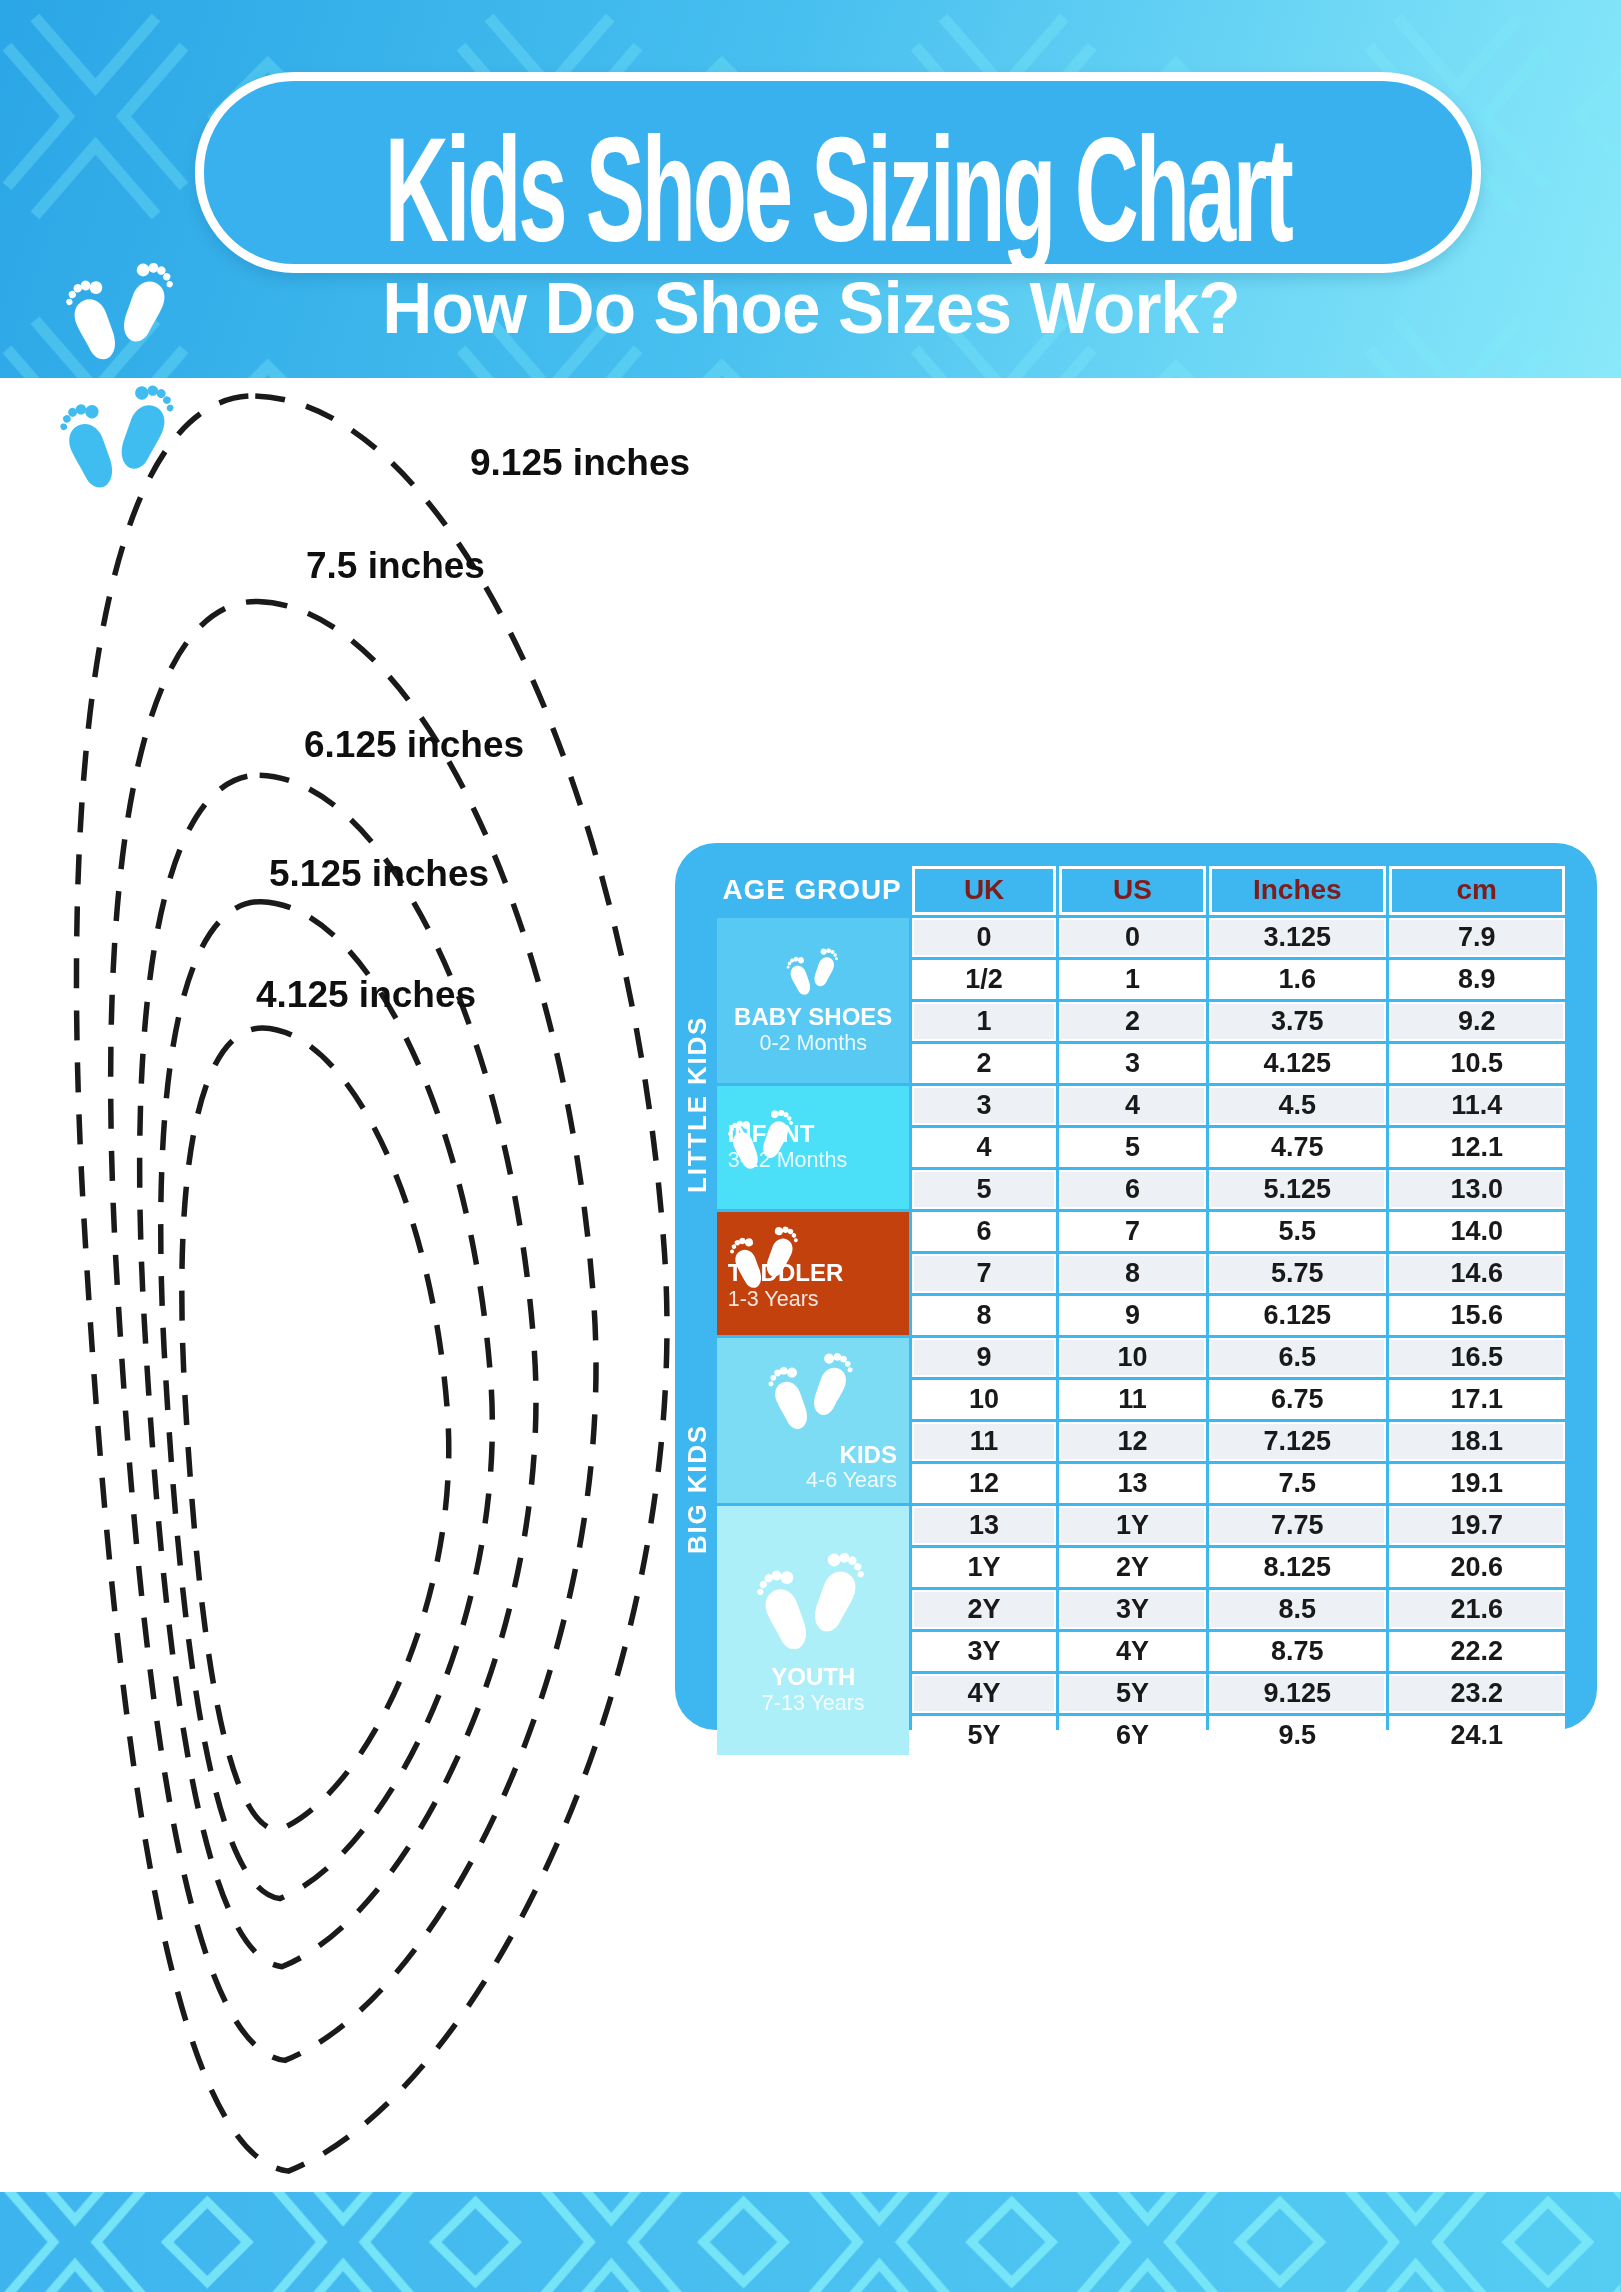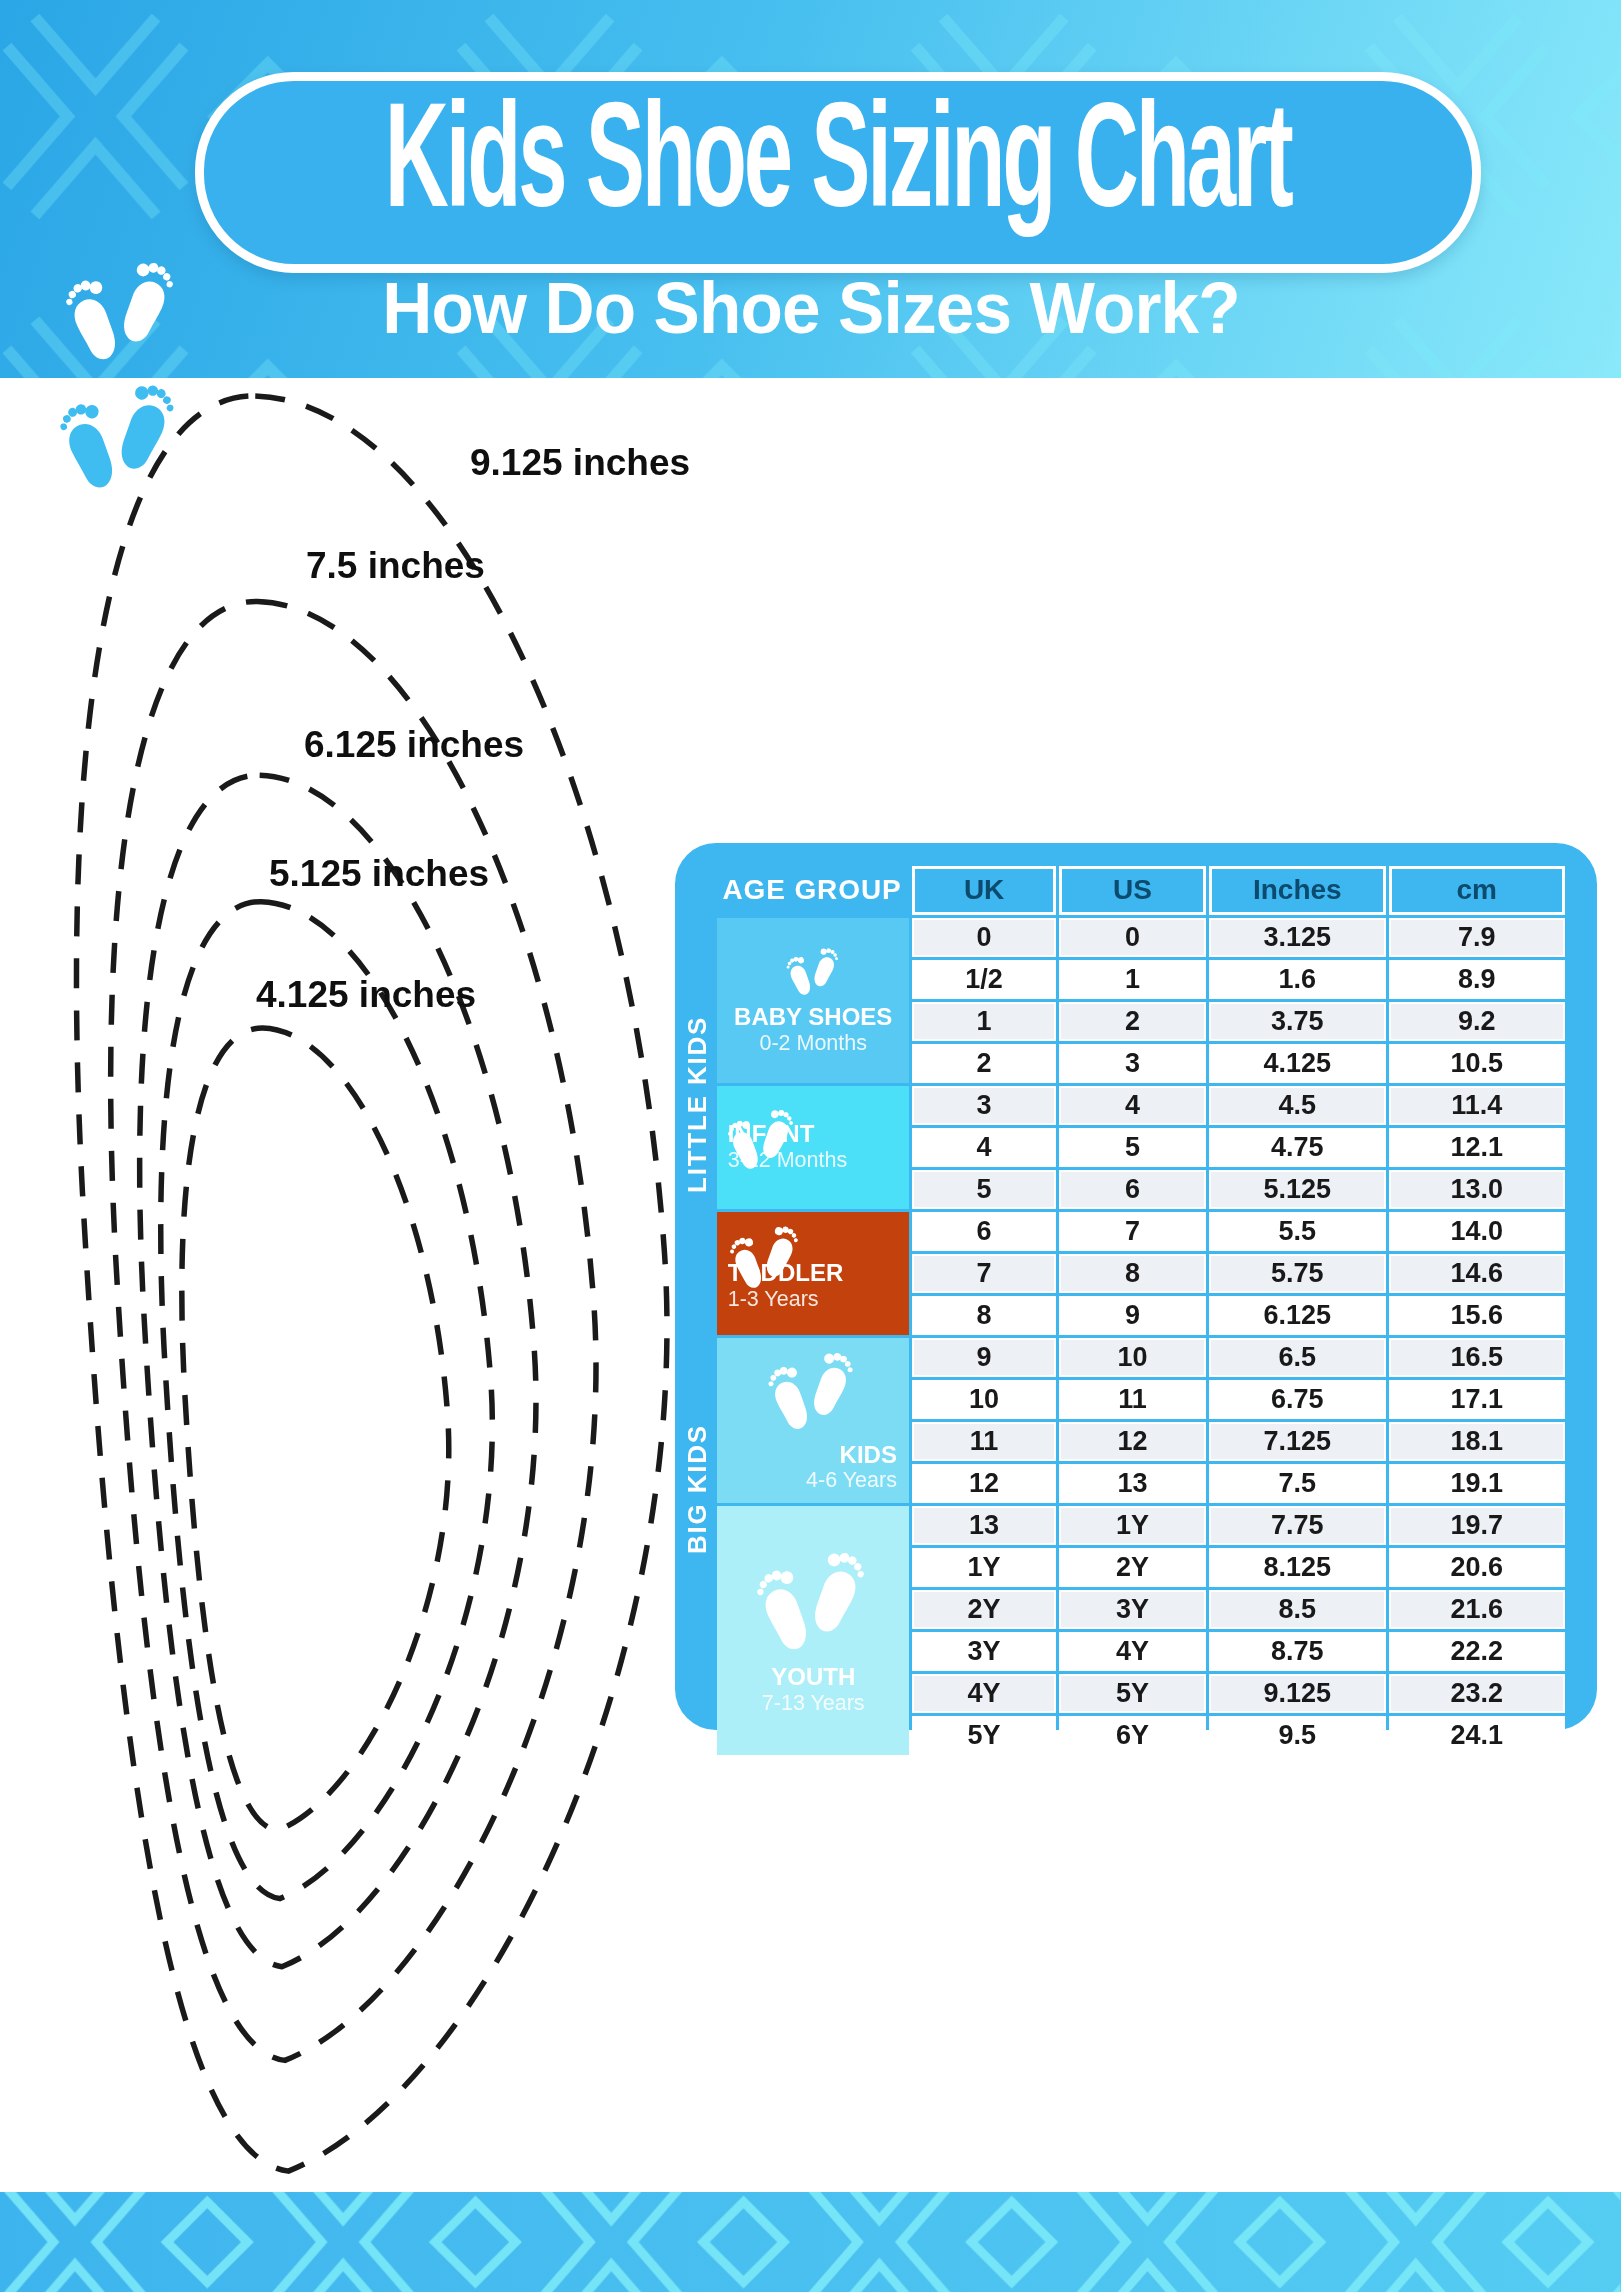--- a/index.html
+++ b/index.html
@@ -4,21 +4,21 @@
 <style>
   html,body{margin:0;padding:0;background:#ffffff;font-family:"Liberation Sans",sans-serif;}
   .page{position:relative;width:1622px;height:2293px;background:#ffffff;overflow:hidden;}
 
   
   .header-band{position:absolute;left:0;top:0;width:1622px;height:378px;
     background:linear-gradient(108deg,#2ba6e6 0%,#47bfef 46%,#8ae9fa 100%);}
   .band-pattern{position:absolute;left:0;top:0;width:100%;height:100%;}
   .title-box{position:absolute;left:195px;top:72px;width:1268px;height:183px;
     background:#39b1ee;border:9.9px solid #ffffff;border-radius:99px;
-    display:flex;align-items:flex-start;justify-content:center;
+    display:flex;align-items:flex-end;justify-content:center;
     box-shadow:0 6.3px 14.3px rgba(15,80,130,.18);}
   .title-box h1{margin:0;color:#ffffff;font-weight:bold;font-size:148px;line-height:1;
     letter-spacing:-5.4px;white-space:nowrap;transform:scaleX(.60);}
   .subtitle{position:absolute;left:0;top:270px;width:100%;text-align:center;color:#ffffff;
     font-weight:bold;font-size:73px;line-height:1.05;letter-spacing:-0.9px;transform:scaleX(.95);}
 
   
   .feet{display:block;aspect-ratio:120/122;height:auto;}
   .feet-header{position:absolute;left:63px;top:254px;width:118px;color:#ffffff;}
   .feet-content{position:absolute;left:57px;top:376px;width:125px;color:#3fbdf1;}
@@ -37,21 +37,21 @@
   .panel{position:absolute;left:675px;top:843px;width:922px;height:887px;
     background:#3eb6f0;border-radius:41px;}
   .side-label{position:absolute;left:7.2px;width:30px;display:flex;align-items:center;justify-content:center;
     color:#ffffff;font-weight:bold;font-size:26px;letter-spacing:1.8px;
     writing-mode:vertical-rl;transform:rotate(180deg);white-space:nowrap;}
   .side-little{top:70px;height:382px;}
   .side-big{top:455px;height:382px;}
 
   table.sizes{border-collapse:separate;border-spacing:3.6px;table-layout:fixed;
     margin:19.7px 0 0 39px;width:854px;}
-  th.colhead{height:43px;background:#3eb6f0;border:3.6px solid #ffffff;color:#0c4a6e;
+  th.colhead{height:43px;background:#3eb6f0;border:3.6px solid #ffffff;color:#7f1d1d;
     font-size:28px;font-weight:bold;text-align:center;padding:0;}
   th.agegroup{height:43px;background:transparent;border:none;color:#ffffff;font-size:28px;
     font-weight:bold;text-align:left;letter-spacing:0.9px;padding:0 0 0 5.4px;vertical-align:middle;}
   td.data{height:35px;background:#ffffff;border:2.7px solid #ffffff;text-align:center;
     font-size:27px;font-weight:bold;color:#191919;padding:0;}
   tbody tr:nth-child(odd) td.data{background:#edf0f5;}
 
   td.gcell{border:none;padding:3.6px 10.7px;color:#ffffff;vertical-align:middle;position:relative;}
   .gcell .gname{font-size:24px;font-weight:bold;line-height:1.15;}
   .gcell .grange{font-size:21.5px;opacity:.88;line-height:1.2;}

